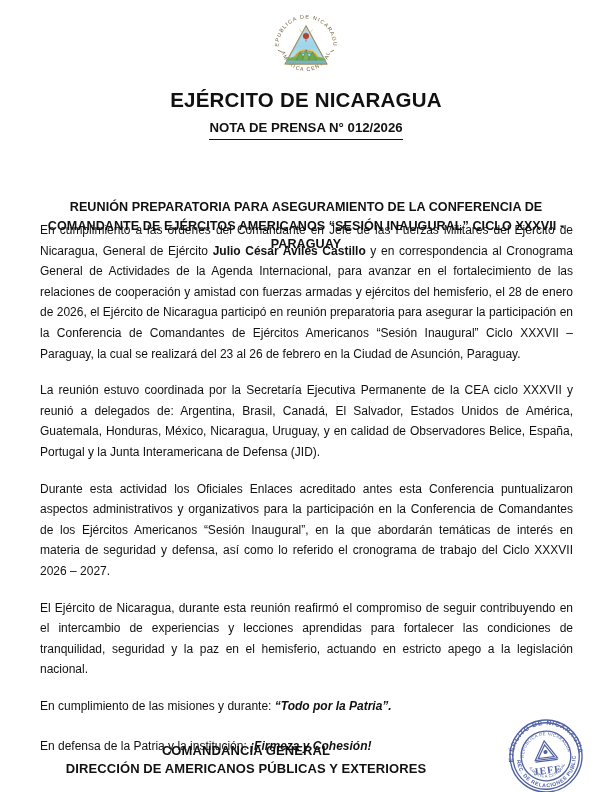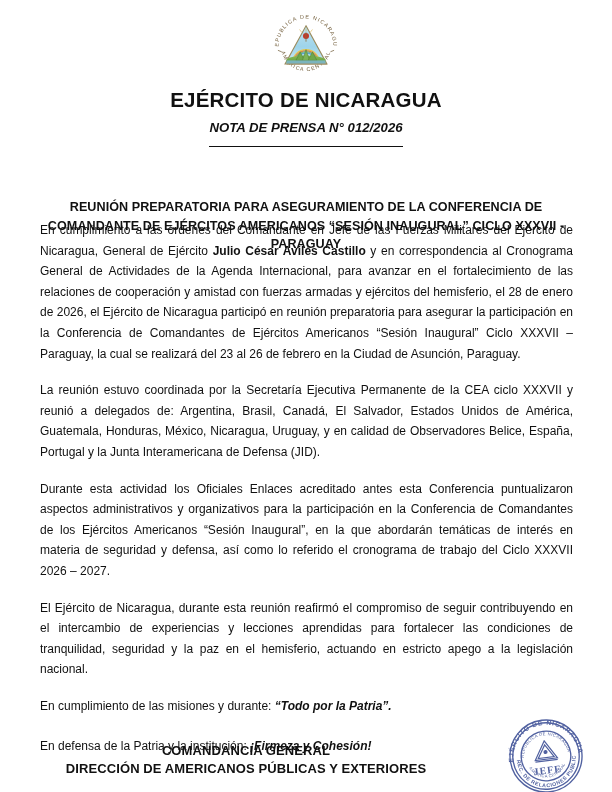--- a/index.html
+++ b/index.html
@@ -54,22 +54,21 @@
     font-weight: bold;
     letter-spacing: 0.2px;
   }
   .nota-line {
     top: 120px;
     font-size: 13.2px;
     font-weight: bold;
   }
   .nota-line span {
     border-bottom: 1.4px solid #111;
-    padding-bottom: 11px;
-    font-style: italic;
+    padding-bottom: 4px;
   }
 
   .subject {
     position: absolute;
     top: 150px;
     left: 32px;
     width: 548px;
     text-align: center;
     font-size: 12.6px;
     font-weight: bold;

